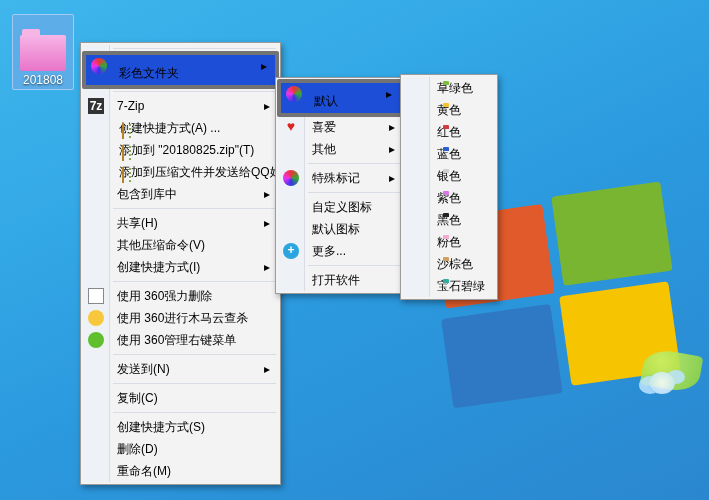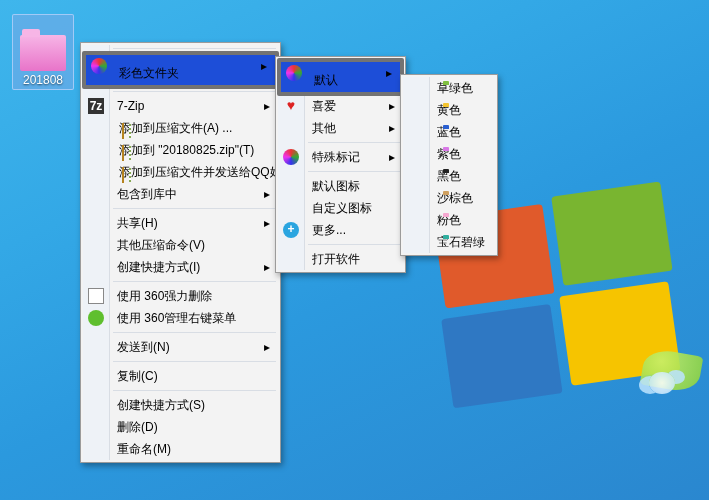--- a/index.html
+++ b/index.html
@@ -34,21 +34,21 @@
 .i-zip::after{content:"";position:absolute;left:6px;top:0;width:2px;height:14px;background:repeating-linear-gradient(#8a5,#8a5 2px,#fff 2px,#fff 4px)}
 .i-txt{background:#fff;border:1px solid #888;box-sizing:border-box}
 .i-360r{background:#f8c83c;border-radius:50%}
 .i-360g{background:#5fbf2e;border-radius:50%}
 .i-heart{color:#d22;font-size:14px;text-align:center;line-height:15px}
 .i-plus{background:#2aa5e0;border-radius:50%;color:#fff;text-align:center;line-height:15px;font-size:12px;font-weight:bold}
 .fold{width:16px;height:12px;margin-top:3px;border-radius:1px;position:relative}
 .fold::before{content:"";position:absolute;left:1px;top:-3px;width:6px;height:4px;border-radius:1px 1px 0 0;background:inherit}
 
 .m1{left:80px;top:42px;width:195px}
-.m2{left:275px;top:56px;width:125px}
+.m2{left:275px;top:77px;width:125px}
 .m3{left:400px;top:74px;width:92px}
 </style>
 </head>
 <body>
 
 <div class="desktop">
   <div class="logo">
     <div class="flag r"></div>
       <div class="flag g"></div>
       <div class="flag b"></div>
@@ -63,61 +63,64 @@
       <span class="lbl">201808</span>
     </div>
   </div>
 
   <div class="menu m1">
     <div class="gutter"></div>
     <div class="sep"></div>
     <div class="item hover"><span class="mico i-circ"></span><span>彩色文件夹</span><span class="arrow">▸</span></div>
     <div class="sep"></div>
     <div class="item"><span class="mico i-7z">7z</span><span>7-Zip</span><span class="arrow">▸</span></div>
-    <div class="item"><span class="mico i-zip"></span><span>添加到压缩文件(A) ...</span></div>
+    <div class="item"><span class="mico i-zip"></span><span>创建快捷方式(A) ...</span></div>
     <div class="item"><span class="mico i-zip"></span><span>添加到 "20180825.zip"(T)</span></div>
     <div class="item"><span class="mico i-zip"></span><span>添加到压缩文件并发送给QQ好友</span></div>
     <div class="item"><span>包含到库中</span><span class="arrow">▸</span></div>
     <div class="sep"></div>
     <div class="item"><span>共享(H)</span><span class="arrow">▸</span></div>
     <div class="item"><span>其他压缩命令(V)</span></div>
     <div class="item"><span>创建快捷方式(I)</span><span class="arrow">▸</span></div>
     <div class="sep"></div>
     <div class="item"><span class="mico i-txt"></span><span>使用 360强力删除</span></div>
+    <div class="item"><span class="mico i-360r"></span><span>使用 360进行木马云查杀</span></div>
     <div class="item"><span class="mico i-360g"></span><span>使用 360管理右键菜单</span></div>
     <div class="sep"></div>
     <div class="item"><span>发送到(N)</span><span class="arrow">▸</span></div>
     <div class="sep"></div>
     <div class="item"><span>复制(C)</span></div>
     <div class="sep"></div>
     <div class="item"><span>创建快捷方式(S)</span></div>
     <div class="item"><span>删除(D)</span></div>
     <div class="item"><span>重命名(M)</span></div>
 
   </div>
 
   <div class="menu m2">
     <div class="gutter"></div>
     <div class="item hover"><span class="mico i-circ"></span><span>默认</span><span class="arrow">▸</span></div>
     <div class="item"><span class="mico i-heart">♥</span><span>喜爱</span><span class="arrow">▸</span></div>
     <div class="item"><span>其他</span><span class="arrow">▸</span></div>
     <div class="sep"></div>
     <div class="item"><span class="mico i-circ"></span><span>特殊标记</span><span class="arrow">▸</span></div>
     <div class="sep"></div>
+    <div class="item"><span>自定义图标</span></div>
     <div class="item"><span>默认图标</span></div>
-    <div class="item"><span>自定义图标</span></div>
     <div class="item"><span class="mico i-plus">+</span><span>更多...</span></div>
     <div class="sep"></div>
     <div class="item"><span>打开软件</span></div>
   </div>
 
   <div class="menu m3" id="m3">
     <div class="gutter"></div>
   <div class="item"><span class="mico fold" style="background: rgb(127, 191, 63);"></span><span>草绿色</span></div>
       <div class="item"><span class="mico fold" style="background: rgb(244, 196, 48);"></span><span>黄色</span></div>
+      <div class="item"><span class="mico fold" style="background: rgb(210, 59, 59);"></span><span>红色</span></div>
       <div class="item"><span class="mico fold" style="background: rgb(42, 95, 208);"></span><span>蓝色</span></div>
+      <div class="item"><span class="mico fold" style="background: rgb(207, 207, 207);"></span><span>银色</span></div>
       <div class="item"><span class="mico fold" style="background: rgb(216, 120, 230);"></span><span>紫色</span></div>
       <div class="item"><span class="mico fold" style="background: rgb(34, 34, 34);"></span><span>黑色</span></div>
+      <div class="item"><span class="mico fold" style="background: rgb(245, 168, 208);"></span><span>粉色</span></div>
       <div class="item"><span class="mico fold" style="background: rgb(207, 160, 96);"></span><span>沙棕色</span></div>
-      <div class="item"><span class="mico fold" style="background: rgb(245, 168, 208);"></span><span>粉色</span></div>
       <div class="item"><span class="mico fold" style="background: rgb(47, 174, 158);"></span><span>宝石碧绿</span></div>
     </div>
 </div>
 
 </body></html>

